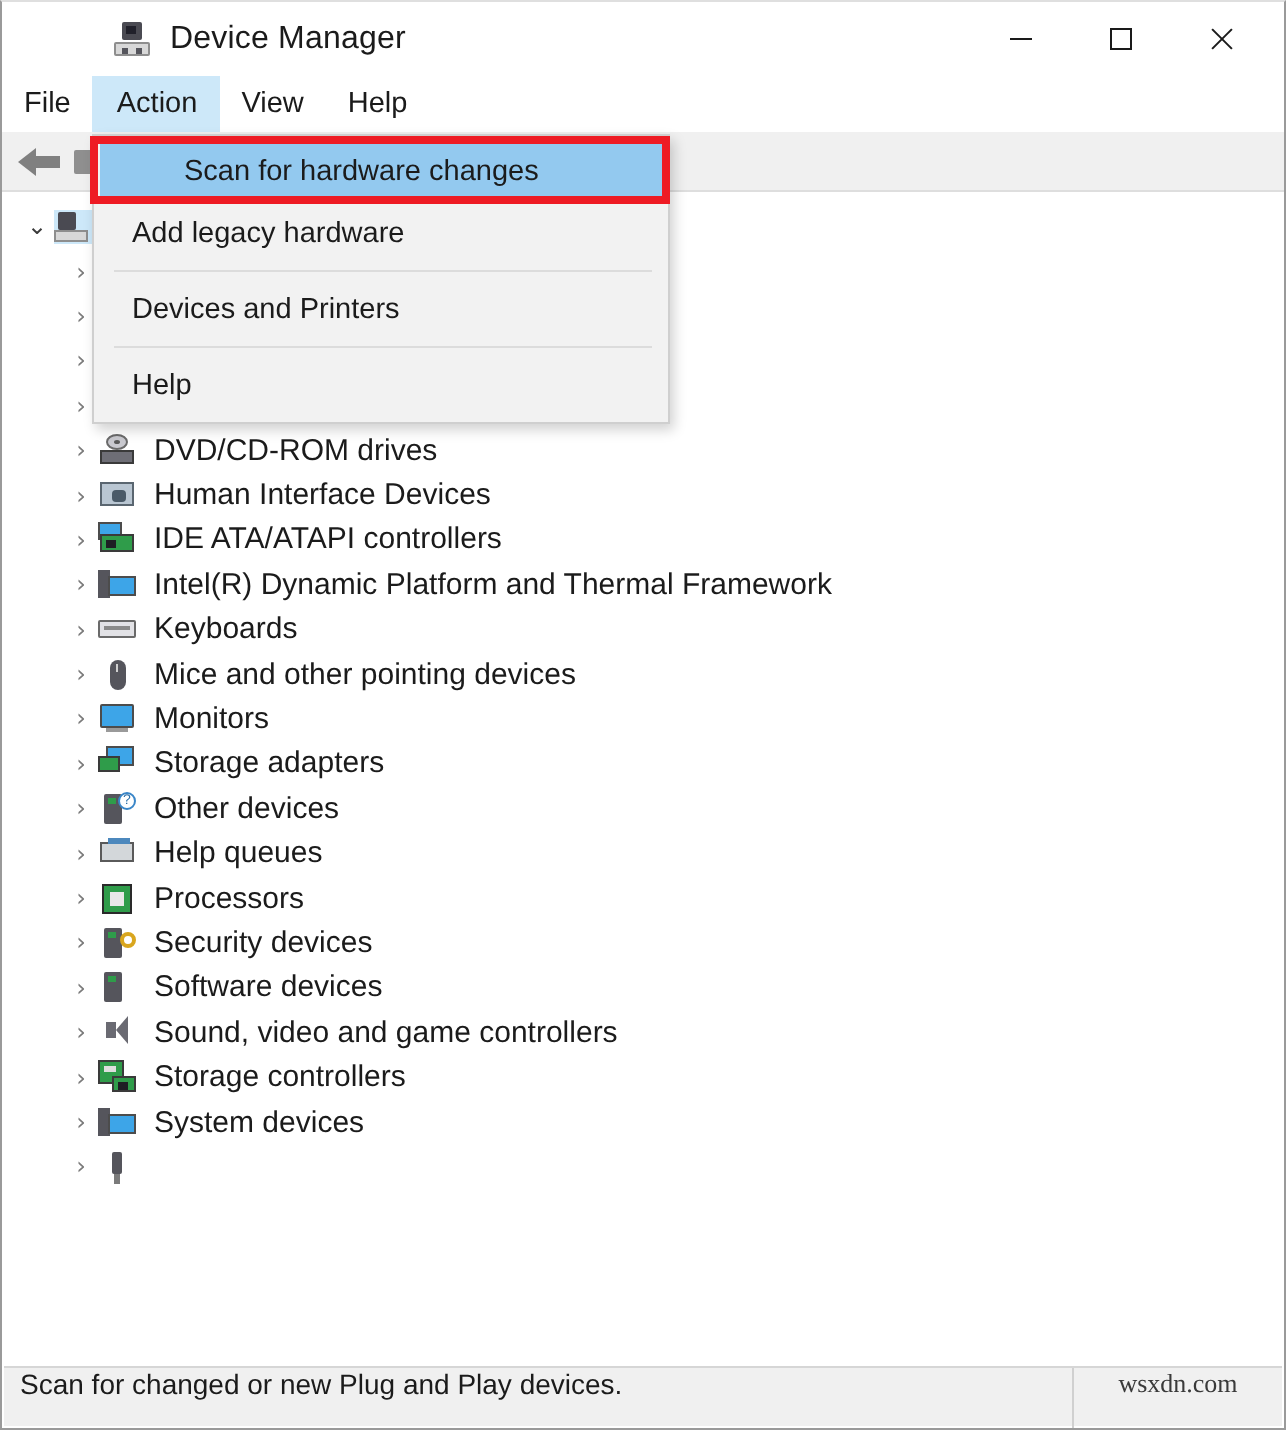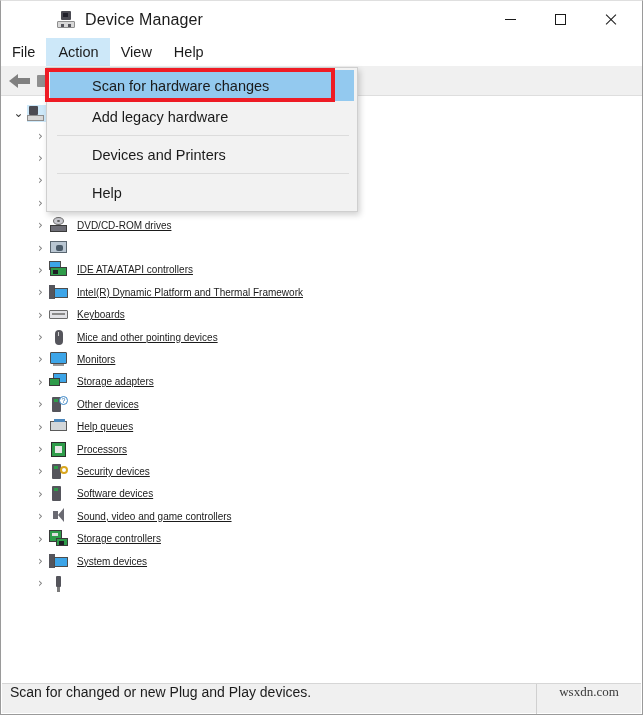--- a/index.html
+++ b/index.html
@@ -225,24 +225,23 @@
     color: #3a3a3a;
   }
   .row-icon {
     width: 20px;
     height: 17px;
     flex: none;
     margin-right: 8px;
     position: relative;
   }
   .row-label {
-    font-size: 10px;
+    font-size: 15px;
     color: #1b1b1b;
     white-space: nowrap;
-    text-decoration: underline;
   }
   .tree-row.root {
     padding-left: 8px;
   }
   .tree-row.root .row-icon {
     background: #cde8f9;
   }
   .tree-row.child {
     padding-left: 30px;
   }
@@ -576,33 +575,33 @@
     text-align: center;
     font-size: 13px;
     color: #3a3a3a;
     font-family: Liberation Serif, serif;
   }
 
   
   .menu-popup {
     position: absolute;
     left: 45px; top: 66px;
-    width: 312px;
+    width: 289px;
     background: #f2f2f2;
     border: 1px solid #cfcfcf;
     box-shadow: 2px 3px 6px rgba(0,0,0,0.18);
     padding: 2px 0 3px 0;
     box-sizing: border-box;
     z-index: 40;
   }
   .menu-item {
     height: 31px;
     display: flex;
     align-items: center;
-    padding-left: 45px;
+    padding-left: 19px;
     font-size: 14.5px;
     color: #1b1b1b;
     box-sizing: border-box;
   }
   .menu-item.highlighted {
     background: #93c9ef;
     margin: 0 3px;
     padding-left: 42px;
   }
   .menu-sep {
@@ -717,20 +716,21 @@
             <span class="ic-dvd-tray"></span>
         </span>
         <span class="row-label">DVD/CD-ROM drives</span>
       </div>
 
       <div class="tree-row child">
         <span class="chevron">›</span>
         <span class="row-icon">
           <span class="ic-hid"></span>
         </span>
+        <span class="row-label">Human Interface Devices</span>
       </div>
 
       <div class="tree-row child">
         <span class="chevron">›</span>
         <span class="row-icon">
           <span class="ic-mini-mon"></span>
             <span class="ic-card"></span>
         </span>
         <span class="row-label">IDE ATA/ATAPI controllers</span>
       </div>

